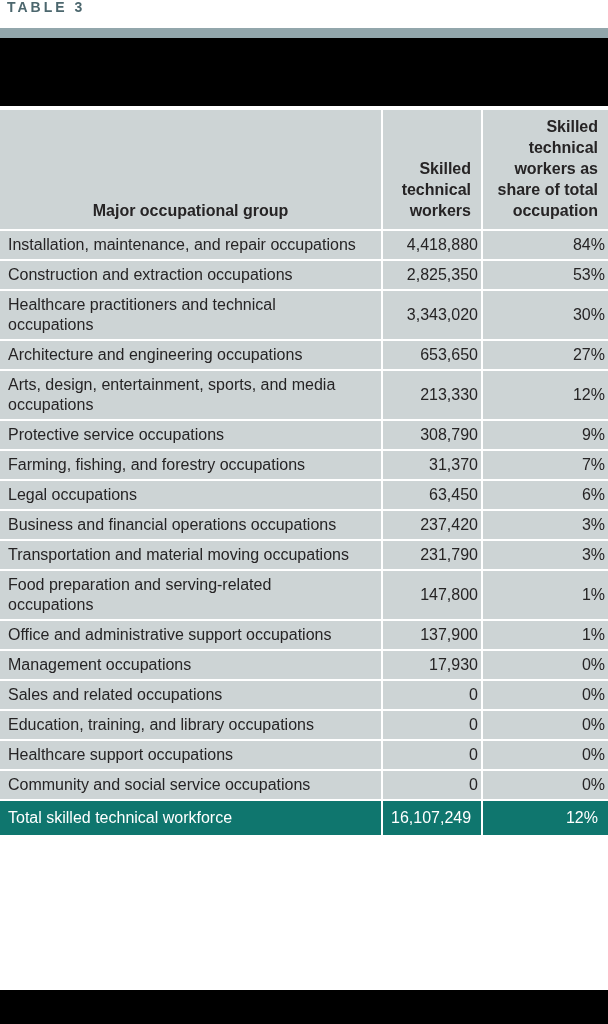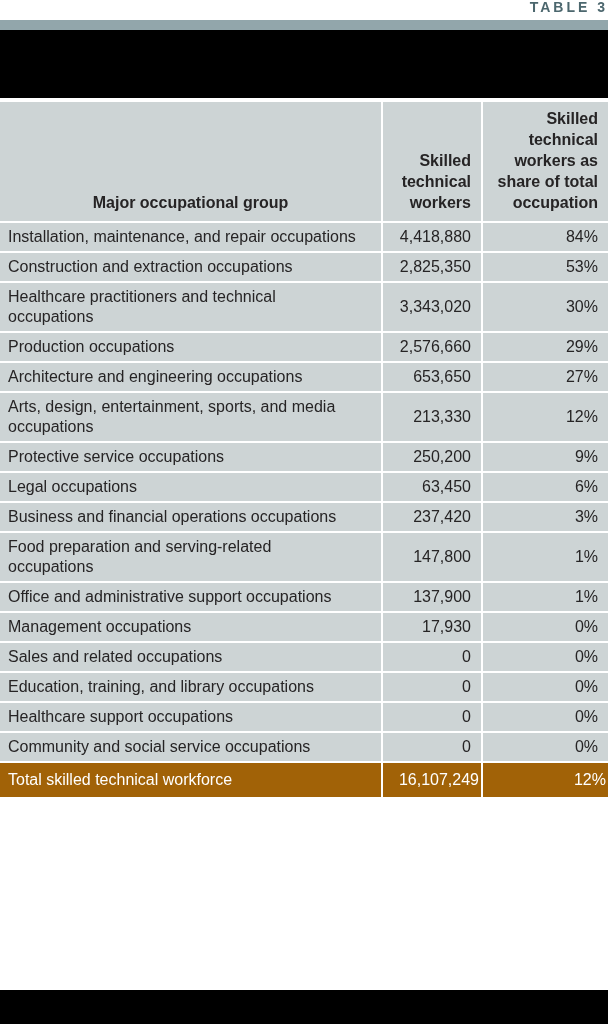--- a/index.html
+++ b/index.html
@@ -6,26 +6,25 @@
   html, body { margin: 0; padding: 0; }
   body {
     width: 608px; height: 1024px;
     background: #ffffff;
     font-family: "Liberation Sans", sans-serif;
     color: #262425;
     position: relative;
     overflow: hidden;
   }
   .tag {
-    height: 20px; line-height: 14px;
+    height: 28px; line-height: 14px;
     padding-left: 7px;
     font-size: 14px; font-weight: bold;
     letter-spacing: 3px;
     color: #4c676e;
-    text-align: right;
   }
   .accent-bar { height: 10px; background: #92a6ab; }
   .black-block { height: 68px; background: #000000; }
   .white-gap { height: 4px; background: #ffffff; }
 
   table.stw {
     width: 608px;
     table-layout: fixed;
     border-collapse: separate;
     border-spacing: 0;
@@ -55,35 +54,35 @@
   table.stw td {
     background: #cdd4d5;
     padding: 4px 8px;
     line-height: 20px;
     vertical-align: middle;
     border-bottom: 2px solid #ffffff;
   }
   table.stw td.group { white-space: pre-line; }
   table.stw td.workers, table.stw td.share {
     text-align: right;
-    padding-right: 10px;
+    padding-right: 3px;
   }
 
   
   table.stw tfoot td {
-    background: #a16207;
+    background: #0f766e;
     color: #ffffff;
     padding: 7px 8px;
     line-height: 20px;
     border-bottom: none;
     margin-top: 8px;
   }
   table.stw tfoot td.workers, table.stw tfoot td.share {
     text-align: right;
-    padding-right: 2px;
+    padding-right: 10px;
   }
   table.stw tfoot td.divider { border-right: 2px solid #ffffff; }
 
   .bottom-band {
     position: absolute;
     left: 0; bottom: 0;
     width: 608px; height: 34px;
     background: #000000;
   }
 </style>
@@ -125,48 +124,53 @@
         <td class="workers divider">2,825,350</td>
         <td class="share">53%</td>
       </tr>
       <tr>
         <td class="group divider">Healthcare practitioners and technical
 occupations</td>
         <td class="workers divider">3,343,020</td>
         <td class="share">30%</td>
       </tr>
       <tr>
-        <td class="group divider">Production occupations</td>
-        <td class="workers divider">2,576,660</td>
-        <td class="share">29%</td>
-      </tr>
-      <tr>
         <td class="group divider">Architecture and engineering occupations</td>
         <td class="workers divider">653,650</td>
         <td class="share">27%</td>
       </tr>
       <tr>
         <td class="group divider">Arts, design, entertainment, sports, and media
 occupations</td>
         <td class="workers divider">213,330</td>
         <td class="share">12%</td>
       </tr>
       <tr>
         <td class="group divider">Protective service occupations</td>
-        <td class="workers divider">250,200</td>
+        <td class="workers divider">308,790</td>
         <td class="share">9%</td>
+      </tr>
+      <tr>
+        <td class="group divider">Farming, fishing, and forestry occupations</td>
+        <td class="workers divider">31,370</td>
+        <td class="share">7%</td>
       </tr>
       <tr>
         <td class="group divider">Legal occupations</td>
         <td class="workers divider">63,450</td>
         <td class="share">6%</td>
       </tr>
       <tr>
         <td class="group divider">Business and financial operations occupations</td>
         <td class="workers divider">237,420</td>
+        <td class="share">3%</td>
+      </tr>
+      <tr>
+        <td class="group divider">Transportation and material moving occupations</td>
+        <td class="workers divider">231,790</td>
         <td class="share">3%</td>
       </tr>
       <tr>
         <td class="group divider">Food preparation and serving-related
 occupations</td>
         <td class="workers divider">147,800</td>
         <td class="share">1%</td>
       </tr>
       <tr>
         <td class="group divider">Office and administrative support occupations</td>

